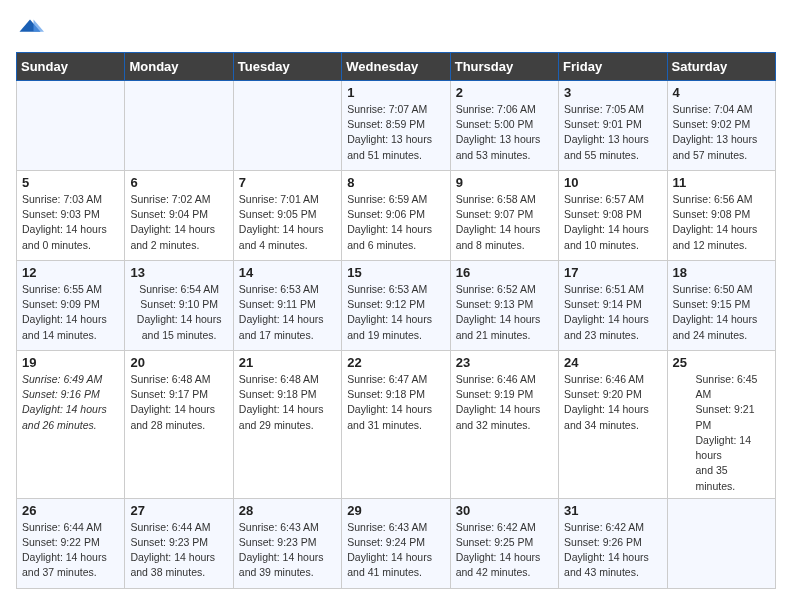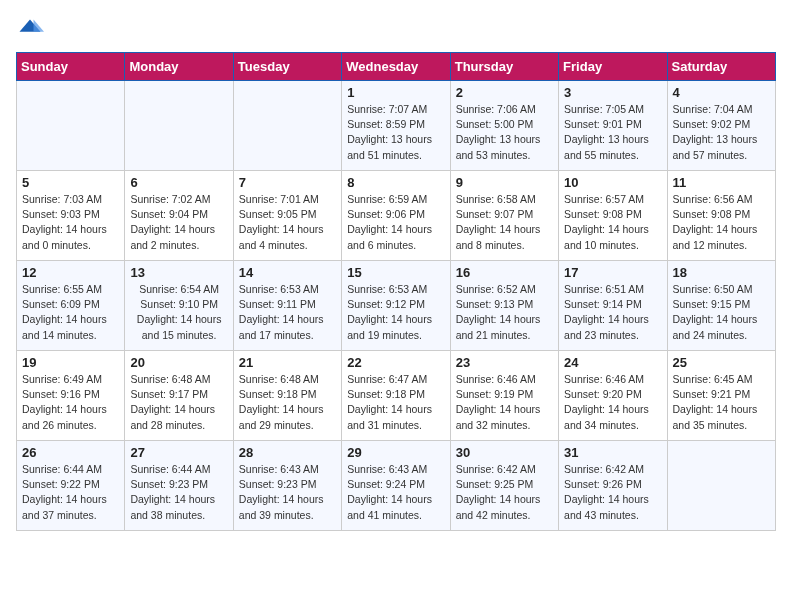--- a/index.html
+++ b/index.html
@@ -43,21 +43,21 @@
     .location {
       font-size: 16px;
       color: #333;
     }
     table {
       width: 100%;
       border-collapse: collapse;
       table-layout: fixed;
     }
     thead th {
-      background-color: #be185d;
+      background-color: #404040;
       color: #fff;
       font-size: 13px;
       font-weight: bold;
       padding: 6px 4px;
       text-align: left;
       border: 1px solid #1a5fb4;
     }
     tbody td {
       vertical-align: top;
       border: 1px solid #ccc;
@@ -200,21 +200,21 @@
           <div class="day-info" style="white-space: pre-line;">Sunrise: 6:56 AM
 Sunset: 9:08 PM
 Daylight: 14 hours
 and 12 minutes.</div>
         </td>
       </tr>
       <tr>
         <td>
           <span class="day-num">12</span>
           <div class="day-info" style="white-space: pre-line;">Sunrise: 6:55 AM
-Sunset: 6:09 PM
+Sunset: 9:09 PM
 Daylight: 14 hours
 and 14 minutes.</div>
         </td>
         <td>
           <span class="day-num">13</span>
           <div class="day-info" style="white-space: pre-line; text-align: center;">Sunrise: 6:54 AM
 Sunset: 9:10 PM
 Daylight: 14 hours
 and 15 minutes.</div>
         </td>
@@ -250,21 +250,21 @@
           <span class="day-num">18</span>
           <div class="day-info" style="white-space: pre-line;">Sunrise: 6:50 AM
 Sunset: 9:15 PM
 Daylight: 14 hours
 and 24 minutes.</div>
         </td>
       </tr>
       <tr>
         <td>
           <span class="day-num">19</span>
-          <div class="day-info" style="white-space: pre-line;">Sunrise: 6:49 AM
+          <div class="day-info" style="white-space: pre-line; font-style: italic;">Sunrise: 6:49 AM
 Sunset: 9:16 PM
 Daylight: 14 hours
 and 26 minutes.</div>
         </td>
         <td>
           <span class="day-num">20</span>
           <div class="day-info" style="white-space: pre-line;">Sunrise: 6:48 AM
 Sunset: 9:17 PM
 Daylight: 14 hours
 and 28 minutes.</div>
@@ -292,21 +292,21 @@
         </td>
         <td>
           <span class="day-num">24</span>
           <div class="day-info" style="white-space: pre-line;">Sunrise: 6:46 AM
 Sunset: 9:20 PM
 Daylight: 14 hours
 and 34 minutes.</div>
         </td>
         <td>
           <span class="day-num">25</span>
-          <div class="day-info" style="white-space: pre-line;">Sunrise: 6:45 AM
+          <div class="day-info" style="white-space: pre-line; margin-left: 23px;">Sunrise: 6:45 AM
 Sunset: 9:21 PM
 Daylight: 14 hours
 and 35 minutes.</div>
         </td>
       </tr>
       <tr>
         <td>
           <span class="day-num">26</span>
           <div class="day-info" style="white-space: pre-line;">Sunrise: 6:44 AM
 Sunset: 9:22 PM

